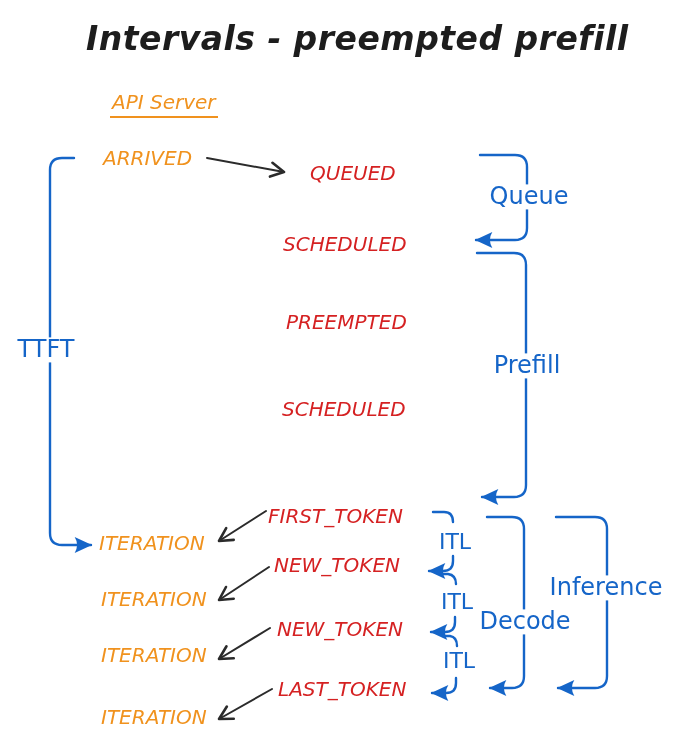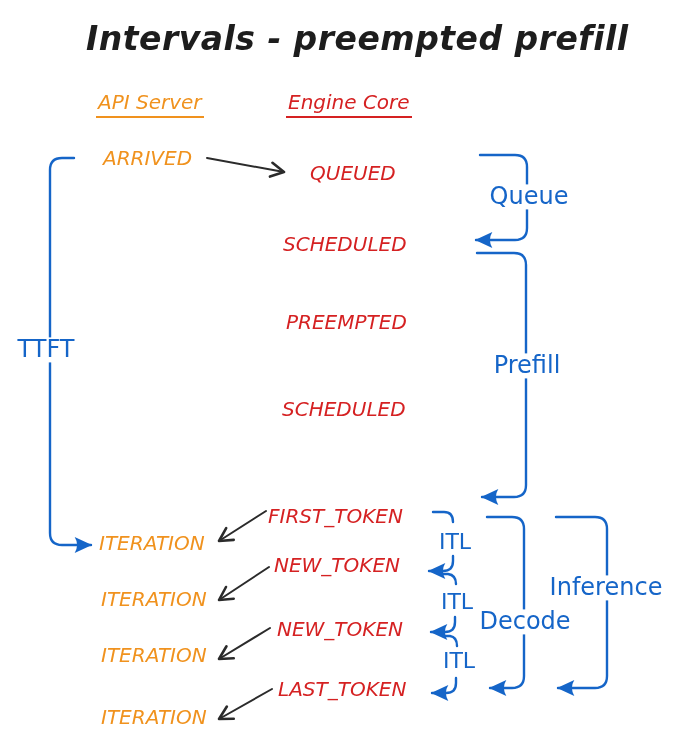--- a/index.html
+++ b/index.html
@@ -60,21 +60,21 @@
   }
   .col-header {
     position: absolute;
     top: 90px;
     font-style: oblique;
     font-size: 20px;
     white-space: nowrap;
     border-bottom: 2px solid currentColor;
     padding: 0 2px 2px 2px;
   }
-  .col-api { left: 96px; color: var(--color-api-server, #F0921E); font-style: italic; }
+  .col-api { left: 110px; color: var(--color-api-server, #F0921E); font-style: italic; }
   .col-engine { left: 286px; color: var(--color-engine-core, #D52122); }
 
   .event {
     position: absolute;
     font-style: oblique;
     font-size: 20px;
     line-height: 1.1;
     white-space: nowrap;
   }
   .ev-api { color: var(--color-api-server, #F0921E); }
@@ -122,21 +122,20 @@
     <path class="blue-line" d="M433,512 L444,512 Q453,512 453,522"></path>
     <path class="blue-line" d="M453,556 L453,561 Q453,571 443,571 L429,571" marker-end="url(#blueArrow)"></path>
     <path class="blue-line" d="M441,574 L448,574 Q456,575 456,584"></path>
     <path class="blue-line" d="M455,617 L455,622 Q455,632 445,632 L431,632" marker-end="url(#blueArrow)"></path>
     <path class="blue-line" d="M443,636 L450,636 Q457,637 457,646"></path>
     <path class="blue-line" d="M456,678 L456,683 Q456,693 446,693 L432,693" marker-end="url(#blueArrow)"></path>
   </svg>
 
   <div class="title">Intervals - preempted prefill</div>
   <div class="col-header col-api">API Server</div>
-  <div class="col-header col-engine">Engine Core</div>
 
   <div class="event ev-api" style="left:103px; top:147px;">ARRIVED</div>
   <div class="event ev-api" style="left:99px;  top:532px;">ITERATION</div>
   <div class="event ev-api" style="left:101px; top:588px;">ITERATION</div>
   <div class="event ev-api" style="left:101px; top:644px;">ITERATION</div>
   <div class="event ev-api" style="left:101px; top:706px;">ITERATION</div>
 
   <div class="event ev-engine" style="left:297px; top:162px;margin-left:13px;">QUEUED</div>
   <div class="event ev-engine" style="left:283px; top:233px;">SCHEDULED</div>
   <div class="event ev-engine" style="left:286px; top:311px;">PREEMPTED</div>

